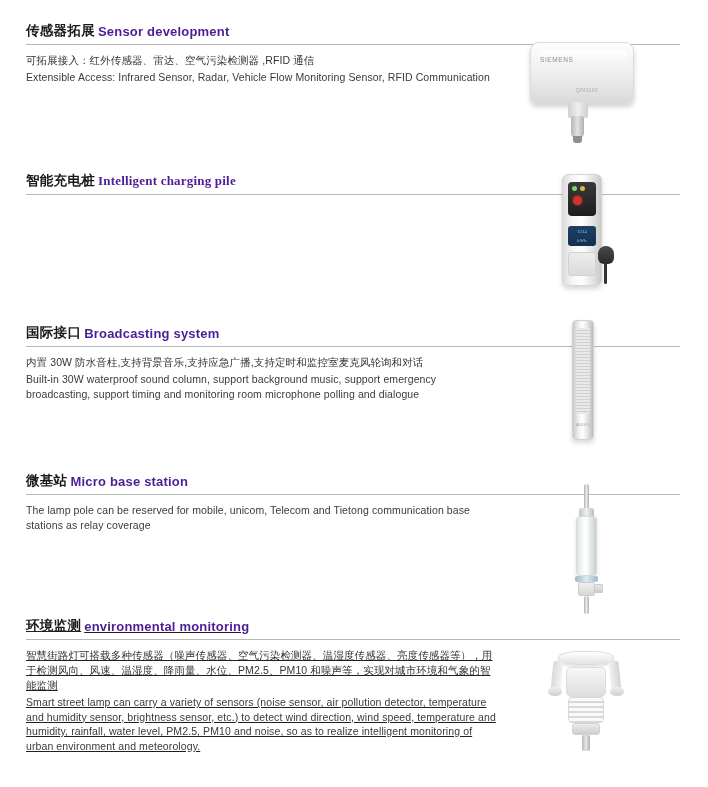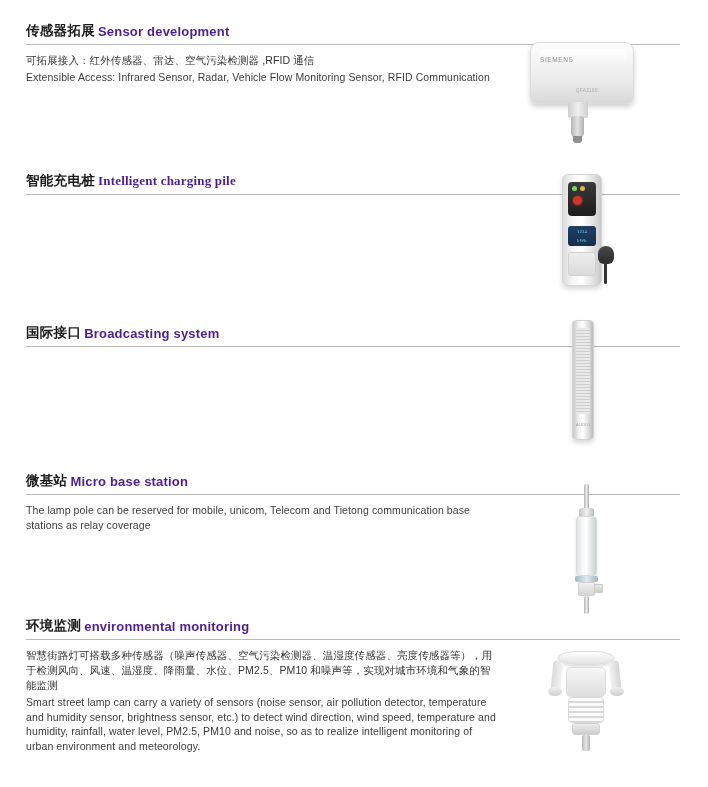--- a/index.html
+++ b/index.html
@@ -64,21 +64,21 @@
     font-size: 10.5px;
     line-height: 14.5px;
     color: #3a3a3a;
     margin: 0;
     letter-spacing: 0.1px;
   }
   .s1 { height: 150px; }
   .s2 { height: 152px; font-family: Liberation Serif, serif; }
   .s3 { height: 148px; }
   .s4 { height: 145px; }
-  .s5 { height: 150px; }
+  .s5 { height: 150px; text-decoration: underline; }
 
   
   .img-slot {
     position: absolute;
     right: 0;
     top: 0;
   }
 
   
   .sensor-wrap { width: 150px; height: 120px; position: relative; }
@@ -289,20 +289,24 @@
       </div>
     </div>
   </div>
 
   <div class="section s3">
     <div class="sec-head">
       <span class="sec-title-cn">国际接口</span>
       <span class="sec-title-en">Broadcasting system</span>
     </div>
     <hr class="rule">
+    <div class="body-text">
+      <p class="txt-cn">内置 30W 防水音柱,支持背景音乐,支持应急广播,支持定时和监控室麦克风轮询和对话</p>
+      <p class="txt-en">Built-in 30W waterproof sound column, support background music, support emergency broadcasting, support timing and monitoring room microphone polling and dialogue</p>
+    </div>
     <div class="img-slot" style="top:-6px; right:22px;">
       <div class="spk-wrap">
         <div class="spk-body"></div>
         <div class="spk-grill"></div>
         <div class="spk-label">AUDIO</div>
       </div>
     </div>
   </div>
 
   <div class="section s4">

